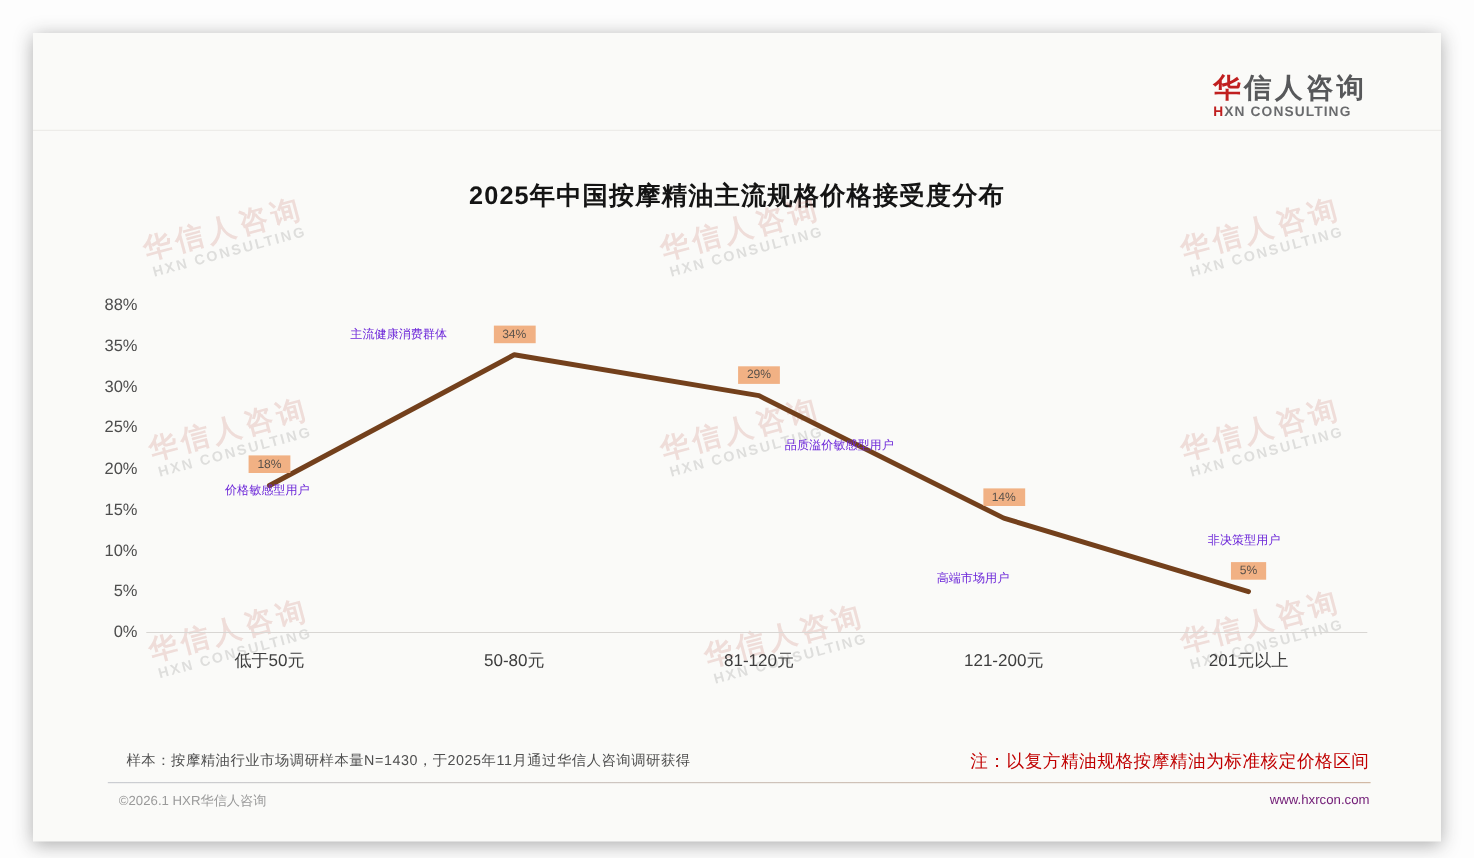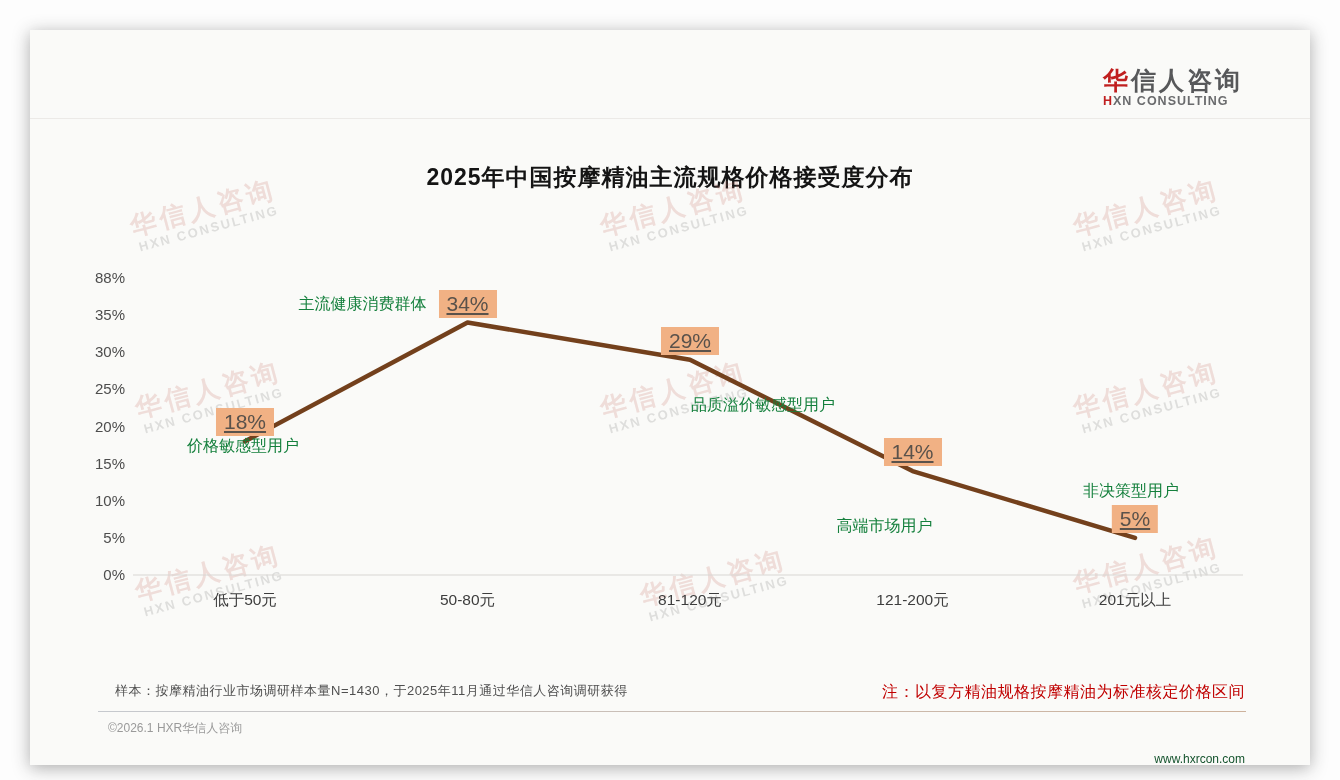--- a/index.html
+++ b/index.html
@@ -27,40 +27,40 @@
   .chart-title {
     position:absolute; left:0; top:132px; width:1280px; text-align:center;
     font-size:23px; font-weight:bold; letter-spacing:1px; color:#141414;
   }
   .chart-layer { position:absolute; left:0; top:0; width:1280px; height:735px; }
   svg.plot { position:absolute; left:0; top:0; z-index:2; }
   .ytick { position:absolute; left:0; width:95px; text-align:right; font-size:15px; color:#4d4d4d; z-index:1; }
   .xtick { position:absolute; width:160px; text-align:center; font-size:15.5px; color:#3d3d3d; top:560px; z-index:1; }
   .pct-label {
     position:absolute; z-index:4; transform:translate(-50%,-50%);
-    font-size:21px; color:#5a524b; padding:2px 8px; white-space:nowrap;text-decoration:underline;
+    font-size:11px; color:#5a524b; padding:2px 8px; white-space:nowrap;
   }
   .anno {
     position:absolute; z-index:3; transform:translate(-50%,-50%);
-    font-size:16px; color:#15803d; white-space:nowrap;
+    font-size:11px; color:#6d28d9; white-space:nowrap;
   }
   
   .wm {
     position:absolute; z-index:0; transform:translate(-50%,-50%) rotate(-15deg);
     text-align:center; pointer-events:none; white-space:nowrap;
   }
   .wm-cn { font-size:26px; font-weight:bold; letter-spacing:4px; color:rgba(197,106,96,0.20); line-height:28px; }
   .wm-en { font-size:13px; font-weight:bold; letter-spacing:2px; color:rgba(125,125,125,0.22); line-height:15px; }
   
   .sample-note { position:absolute; left:85px; top:652px; font-size:13px; color:#4f4f4f; letter-spacing:0.5px; }
   .price-note { position:absolute; right:65px; top:652px; font-size:16px; color:#c00000; letter-spacing:0.5px; }
   .footer-divider { position:absolute; left:68px; top:681px; width:1148px; height:1px;
     background:linear-gradient(to right,#c6c9ce,#cdb29c); }
   .copyright { position:absolute; left:78px; top:690px; font-size:12px; color:#9a9a9a; }
-  .website { position:absolute; right:65px; top:690px; font-size:12px; color:#14532d;margin-top:32px; }
+  .website { position:absolute; right:65px; top:690px; font-size:12px; color:#701a75; }
 </style>
 </head>
 <body>
 
 <div class="stage">
   <div class="card">
 
 
     <div class="logo">
       <div class="logo-cn"><span class="accent">华</span><span>信人咨询</span></div>

